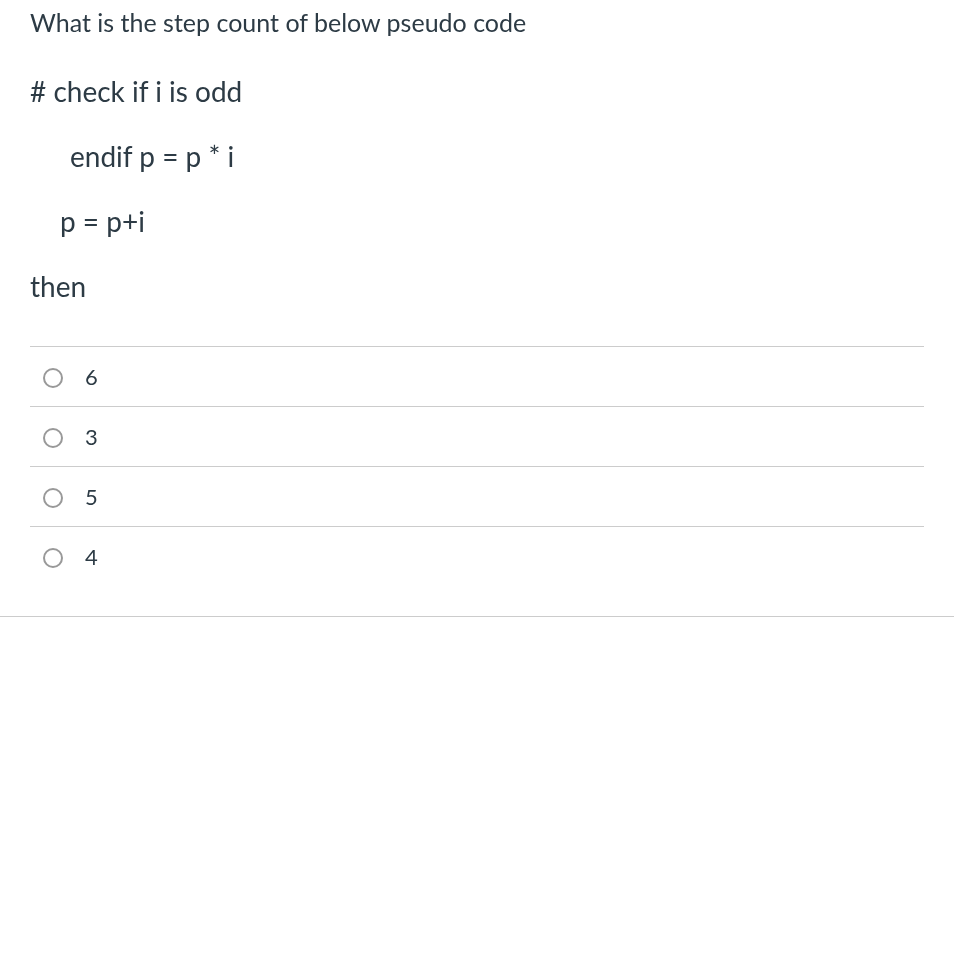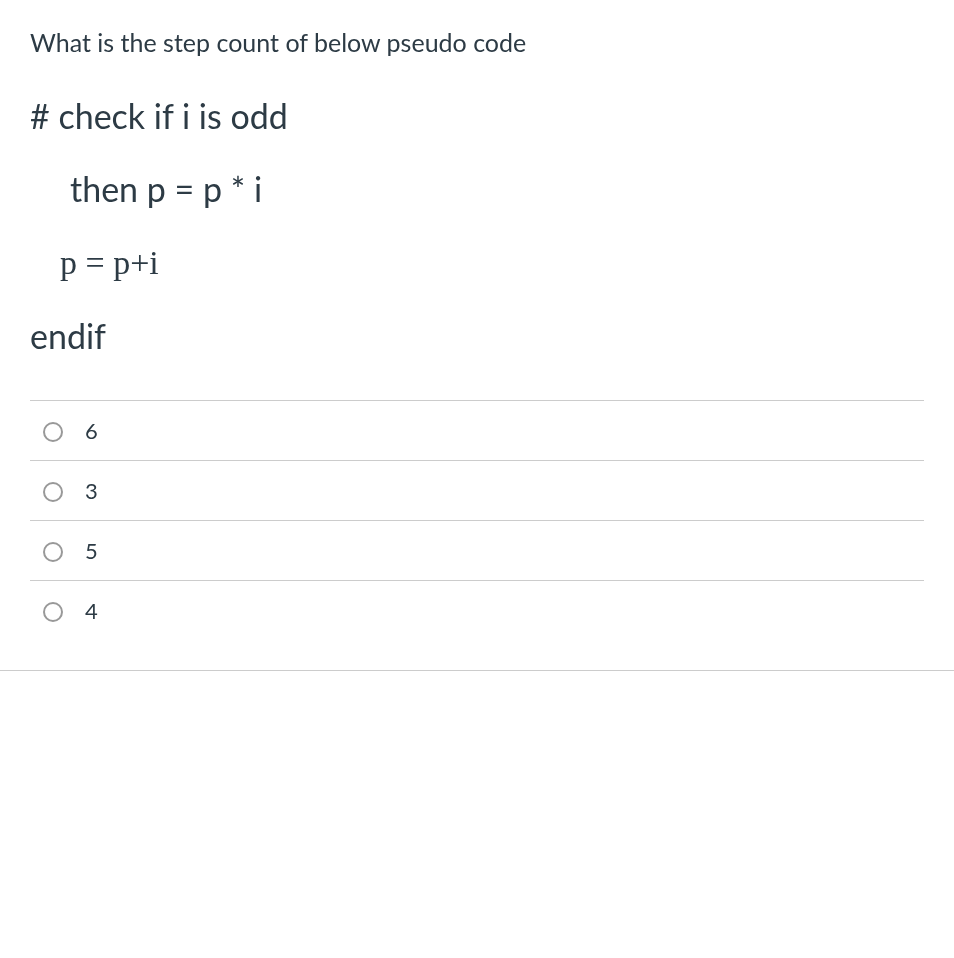--- a/index.html
+++ b/index.html
@@ -4,37 +4,37 @@
 <style>
   html, body {
     margin: 0;
     padding: 0;
     width: 954px;
     font-family: "Lato", "Helvetica Neue", Arial, sans-serif;
     color: #2d3b45;
     background: #fff;
   }
   .container {
-    padding: 24px 30px 10px 30px;
+    padding: 4px 30px 10px 30px;
   }
   .question-text {
     font-size: 25px;
     line-height: 1.5;
     margin-bottom: 30px;
   }
   .code-block {
-    font-size: 34px;
+    font-size: 28px;
     line-height: 1.4;
   }
   .code-line {
     margin-bottom: 26px;
   }
   .indent-1 { padding-left: 0px; }
   .indent-2 { padding-left: 40px; }
-  .indent-3 { padding-left: 30px; font-family: Liberation Serif, serif; }
+  .indent-3 { padding-left: 30px; }
   .options {
     margin-top: 40px;
     border-top: 1px solid #ccc;
   }
   .option {
     display: flex;
     align-items: center;
     padding: 16px 8px;
     border-bottom: 1px solid #ccc;
     font-size: 22px;
@@ -65,23 +65,23 @@
 </style>
 </head>
 <body>
 
 <div class="container">
 
   <div class="question-text">What is the step count of below pseudo code</div>
 
   <div class="code-block">
     <div class="code-line indent-1"># check if i is odd</div>
-    <div class="code-line indent-2">then p = p * i</div>
+    <div class="code-line indent-2">endif p = p * i</div>
     <div class="code-line indent-3">p = p+i</div>
-    <div class="code-line indent-1">endif</div>
+    <div class="code-line indent-1">then</div>
   </div>
 
   <div class="options">
     <label class="option">
       <input type="radio" name="answer" class="radio" style="">
       <span>6</span>
     </label>
     <label class="option">
       <input type="radio" name="answer" class="radio" style="">
       <span>3</span>

